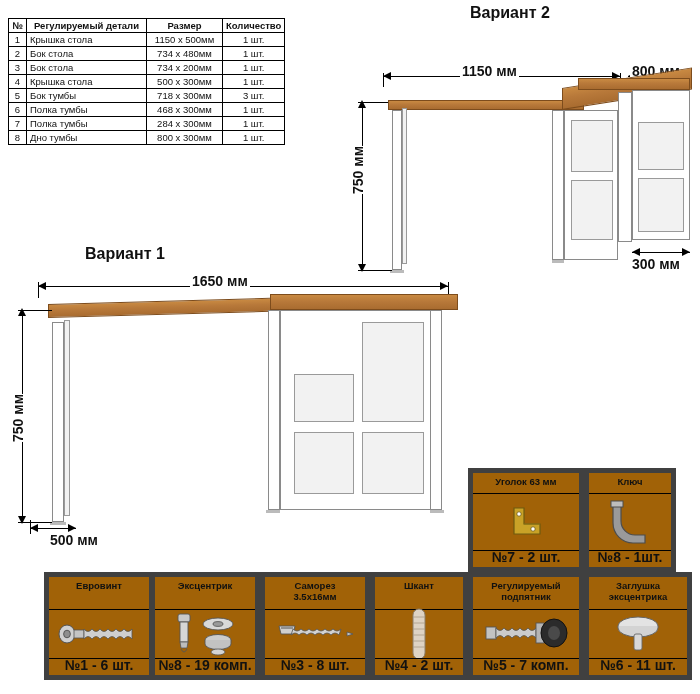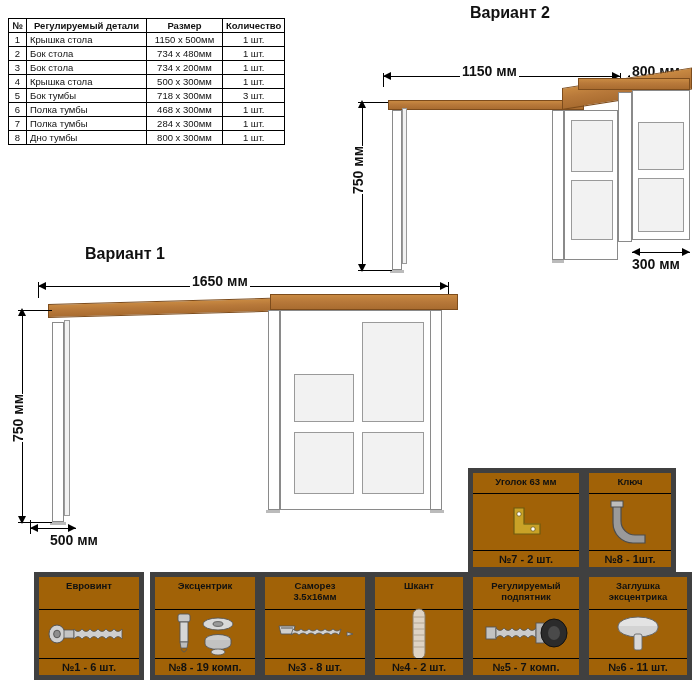--- a/index.html
+++ b/index.html
@@ -57,21 +57,21 @@
   .arrow{position:absolute;width:0;height:0;}
   .arrow.left{border-top:4px solid transparent;border-bottom:4px solid transparent;border-right:8px solid #000;}
   .arrow.right{border-top:4px solid transparent;border-bottom:4px solid transparent;border-left:8px solid #000;}
   .arrow.up{border-left:4px solid transparent;border-right:4px solid transparent;border-bottom:8px solid #000;}
   .arrow.down{border-left:4px solid transparent;border-right:4px solid transparent;border-top:8px solid #000;}
 
   
   .hw-box{position:absolute;border:5px solid #404040;box-sizing:border-box;background:#a16207;}
   .hw-title{text-align:center;font-size:9.5px;font-weight:bold;line-height:11px;padding-top:3px;}
   .hw-art{position:absolute;left:0;right:0;top:22px;bottom:18px;display:flex;align-items:center;justify-content:center;}
-  .hw-foot{position:absolute;left:0;right:0;bottom:2px;text-align:center;font-size:11px;font-weight:bold;}
+  .hw-foot{position:absolute;left:0;right:0;bottom:2px;text-align:center;font-size:14px;font-weight:bold;}
   .hw-sep{position:absolute;left:0;right:0;height:1px;background:#000;}
 </style>
 </head>
 <body>
 
 <table id="parts-table">
   <thead>
     <tr>
       <th>№</th>
       <th>Регулируемый детали</th>
@@ -247,21 +247,21 @@
   <div class="hw-art">
     <svg width="58" height="46" viewBox="0 0 58 46">
       <path d="M12 6 h8 v16 a14 14 0 0 0 14 14 h10 v8 h-12 a20 20 0 0 1 -20 -20 z" fill="#9a9a9a" stroke="#4d4d4d" stroke-width="1.2"></path>
       <rect x="10" y="2" width="12" height="6" fill="#bdbdbd" stroke="#4d4d4d" stroke-width="1"></rect>
     </svg>
   </div>
   <div class="hw-sep" style="bottom:16px;"></div>
   <div class="hw-foot">№8 - 1шт.</div>
 </div>
 
-<div class="hw-box" style="left:34px;top:572px;width:110px;height:108px;">
+<div class="hw-box" style="left:44px;top:572px;width:110px;height:108px;">
   <div class="hw-title">Евровинт</div>
   <div class="hw-sep" style="top:32px;"></div>
   <div class="hw-art" style="top:34px;">
     <svg width="84" height="26" viewBox="0 0 84 26">
       <ellipse cx="10" cy="13" rx="8" ry="9" fill="#d0d0d0" stroke="#555" stroke-width="1"></ellipse>
       <ellipse cx="10" cy="13" rx="3.4" ry="3.8" fill="#8e8e8e" stroke="#444" stroke-width="0.8"></ellipse>
       <rect x="17" y="9" width="10" height="8" fill="#c4c4c4" stroke="#555" stroke-width="0.8"></rect>
       <path d="M27 8 q4 5 8 0 q4 5 8 0 q4 5 8 0 q4 5 8 0 q4 5 8 0 q4 5 8 0 l0 10 q-4 -5 -8 0 q-4 -5 -8 0 q-4 -5 -8 0 q-4 -5 -8 0 q-4 -5 -8 0 q-4 -5 -8 0 z" fill="#cfcfcf" stroke="#555" stroke-width="0.8"></path>
     </svg>
   </div>

